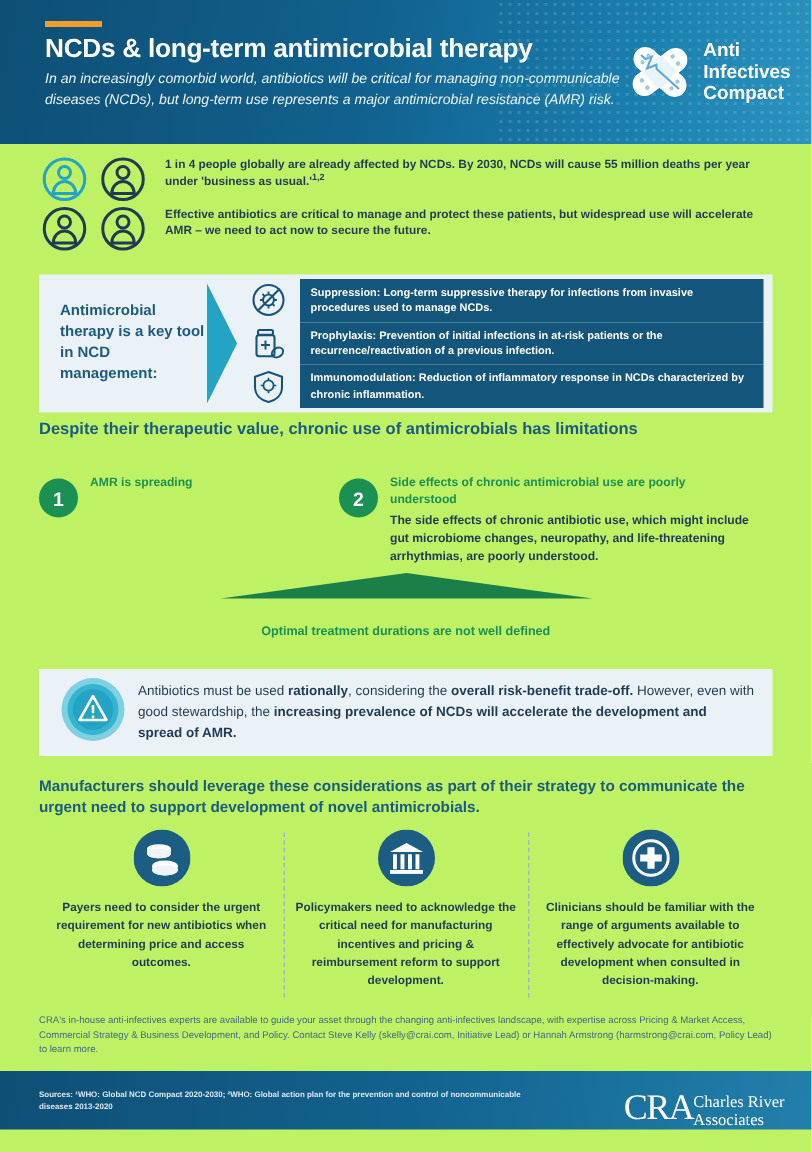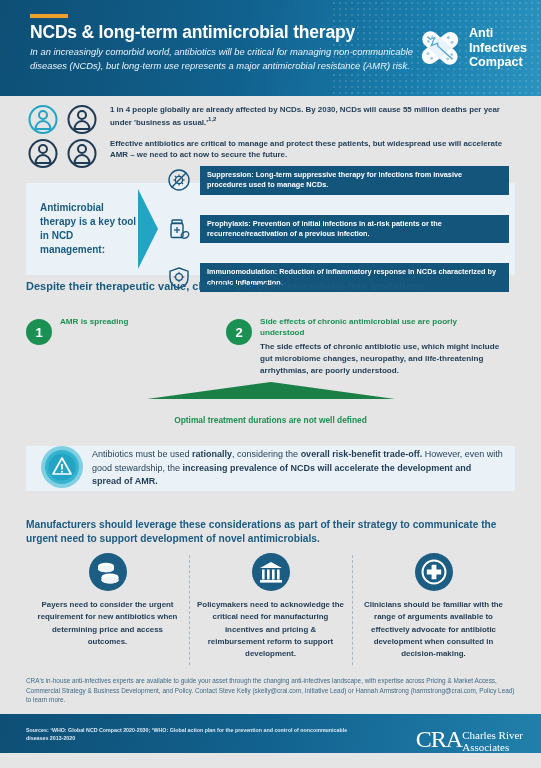--- a/index.html
+++ b/index.html
@@ -2,21 +2,21 @@
 <html><head>
 <meta charset="utf-8">
 <style>
   html,body{margin:0;padding:0;}
   body{
     width:541px;height:768px;overflow:hidden;
     background:#ffffff;
     font-family:"Liberation Sans", sans-serif;
     color:#1f3b54;
   }
-  .page{position:relative;width:541px;height:768px;background:#e5e5e5;}
+  .page{position:relative;width:541px;height:768px;background:#bef264;}
 
   
   .header{
     position:relative;height:96px;
     background:linear-gradient(100deg,#0e4f75 0%,#11618e 45%,#1a7fae 78%,#2b93bf 100%);
     overflow:hidden;
   }
   .header .dots{
     position:absolute;right:0;top:0;width:210px;height:96px;
     background-image:radial-gradient(rgba(255,255,255,.16) 1px, transparent 1.1px);
@@ -52,21 +52,21 @@
   }
   .arrow{
     width:26px;flex:0 0 26px;height:92px;position:relative;
   }
   .arrow:after{
     content:"";position:absolute;left:0;top:6px;
     border-left:20px solid #23a4c4;
     border-top:40px solid transparent;
     border-bottom:40px solid transparent;
   }
-  .panel-rows{flex:1;display:flex;flex-direction:column;gap:20px;padding-right:6px;}
+  .panel-rows{flex:1;display:flex;flex-direction:column;gap:0;padding-right:6px;}
   .prow{display:flex;align-items:center;gap:6px;}
   .prow-icon{width:30px;flex:0 0 30px;display:flex;justify-content:center;}
   .prow-box{
     flex:1;background:#14557c;color:#fff;
     font-size:7.3px;font-weight:bold;line-height:1.42;
     padding:4px 7px;box-sizing:border-box;min-height:24px;
     display:flex;align-items:center;
   }
 
   
@@ -98,21 +98,21 @@
   .gcap{font-size:8.4px;font-weight:bold;color:#1a9153;margin-top:16px;}
 
   
   .underuse{
     position:absolute;left:26px;top:420px;width:489px;
     font-size:8.1px;font-weight:bold;color:#1f3b54;line-height:1.5;
   }
 
   
   .alert{
-    position:absolute;left:26px;top:446px;width:489px;height:45px;
+    position:absolute;left:26px;top:446px;width:489px;height:58px;
     background:#eaf2f7;display:flex;align-items:center;padding-left:14px;box-sizing:border-box;
   }
   .alert-icon{width:52px;flex:0 0 52px;}
   .alert-text{flex:1;font-size:9px;color:#1f3b54;line-height:1.55;padding-right:12px;}
   .alert-text b{font-weight:bold;}
 
   
   .mfr{
     position:absolute;left:26px;top:518px;width:489px;
     font-size:10.2px;font-weight:bold;color:#1a5b80;line-height:1.42;

